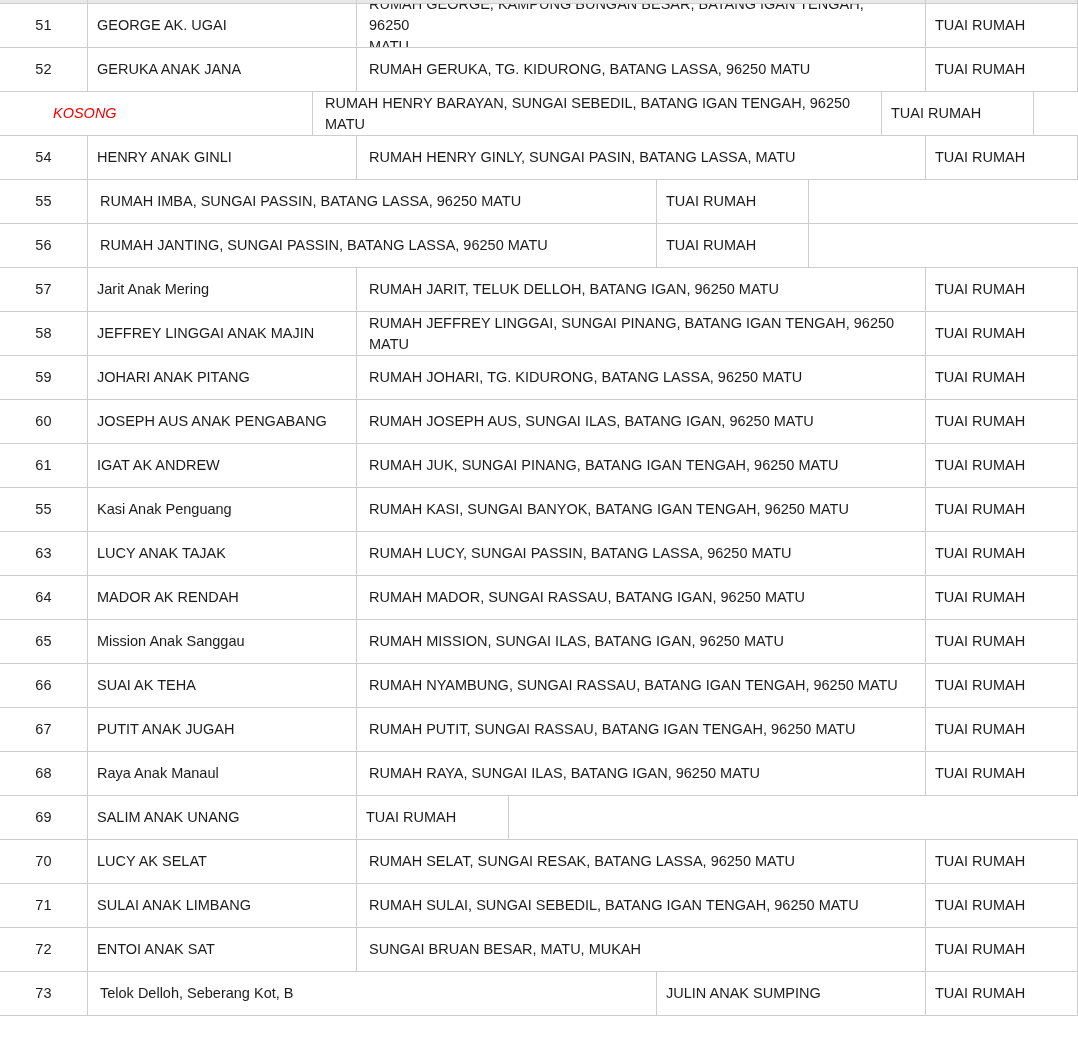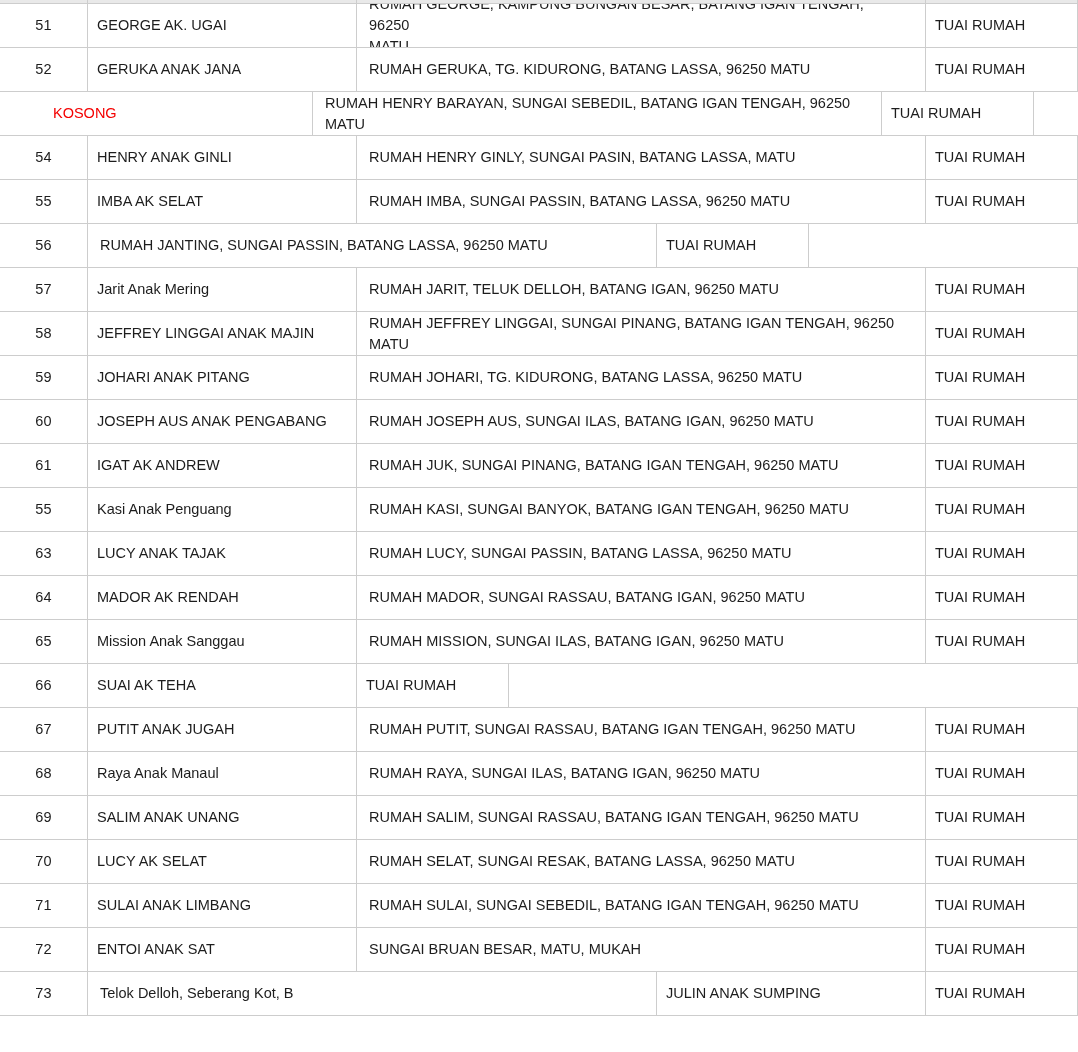--- a/index.html
+++ b/index.html
@@ -51,20 +51,21 @@
     width: 88px;
     justify-content: center;
     letter-spacing: 0.2px;
   }
   .col-name {
     width: 269px;
     padding: 0 0 0 9px;
   }
   .col-name.kosong {
     color: #f40000;
+    font-style: italic;
   }
   .col-address {
     width: 569px;
     padding: 2px 20px 2px 12px;
     white-space: pre-line;
   }
   .col-role {
     width: 152px;
     padding: 0 12px 0 9px;
   }
@@ -106,21 +107,20 @@
 
   <div class="tr">
     <div class="td col-no">54</div>
     <div class="td col-name">HENRY ANAK GINLI</div>
     <div class="td col-address">RUMAH HENRY GINLY, SUNGAI PASIN, BATANG LASSA, MATU</div>
     <div class="td col-role">TUAI RUMAH</div>
   </div>
 
   <div class="tr">
     <div class="td col-no">55</div>
-    <div class="td col-name">IMBA AK SELAT</div>
     <div class="td col-address">RUMAH IMBA, SUNGAI PASSIN, BATANG LASSA, 96250 MATU</div>
     <div class="td col-role">TUAI RUMAH</div>
   </div>
 
   <div class="tr">
     <div class="td col-no">56</div>
     <div class="td col-address">RUMAH JANTING, SUNGAI PASSIN, BATANG LASSA, 96250 MATU</div>
     <div class="td col-role">TUAI RUMAH</div>
   </div>
 
@@ -184,41 +184,41 @@
   <div class="tr">
     <div class="td col-no">65</div>
     <div class="td col-name">Mission Anak Sanggau</div>
     <div class="td col-address">RUMAH MISSION, SUNGAI ILAS, BATANG IGAN, 96250 MATU</div>
     <div class="td col-role">TUAI RUMAH</div>
   </div>
 
   <div class="tr">
     <div class="td col-no">66</div>
     <div class="td col-name">SUAI AK TEHA</div>
+    <div class="td col-address">RUMAH NYAMBUNG, SUNGAI RASSAU, BATANG IGAN TENGAH, 96250 MATU</div>
     <div class="td col-role">TUAI RUMAH</div>
   </div>
 
   <div class="tr">
     <div class="td col-no">67</div>
     <div class="td col-name">PUTIT ANAK JUGAH</div>
     <div class="td col-address">RUMAH PUTIT, SUNGAI RASSAU, BATANG IGAN TENGAH, 96250 MATU</div>
     <div class="td col-role">TUAI RUMAH</div>
   </div>
 
   <div class="tr">
     <div class="td col-no">68</div>
     <div class="td col-name">Raya Anak Manaul</div>
     <div class="td col-address">RUMAH RAYA, SUNGAI ILAS, BATANG IGAN, 96250 MATU</div>
     <div class="td col-role">TUAI RUMAH</div>
   </div>
 
   <div class="tr">
     <div class="td col-no">69</div>
     <div class="td col-name">SALIM ANAK UNANG</div>
-    <div class="td col-address">RUMAH SALIM, SUNGAI RASSAU, BATANG IGAN TENGAH, 96250 MATU</div>
     <div class="td col-role">TUAI RUMAH</div>
   </div>
 
   <div class="tr">
     <div class="td col-no">70</div>
     <div class="td col-name">LUCY AK SELAT</div>
     <div class="td col-address">RUMAH SELAT, SUNGAI RESAK, BATANG LASSA, 96250 MATU</div>
     <div class="td col-role">TUAI RUMAH</div>
   </div>
 

